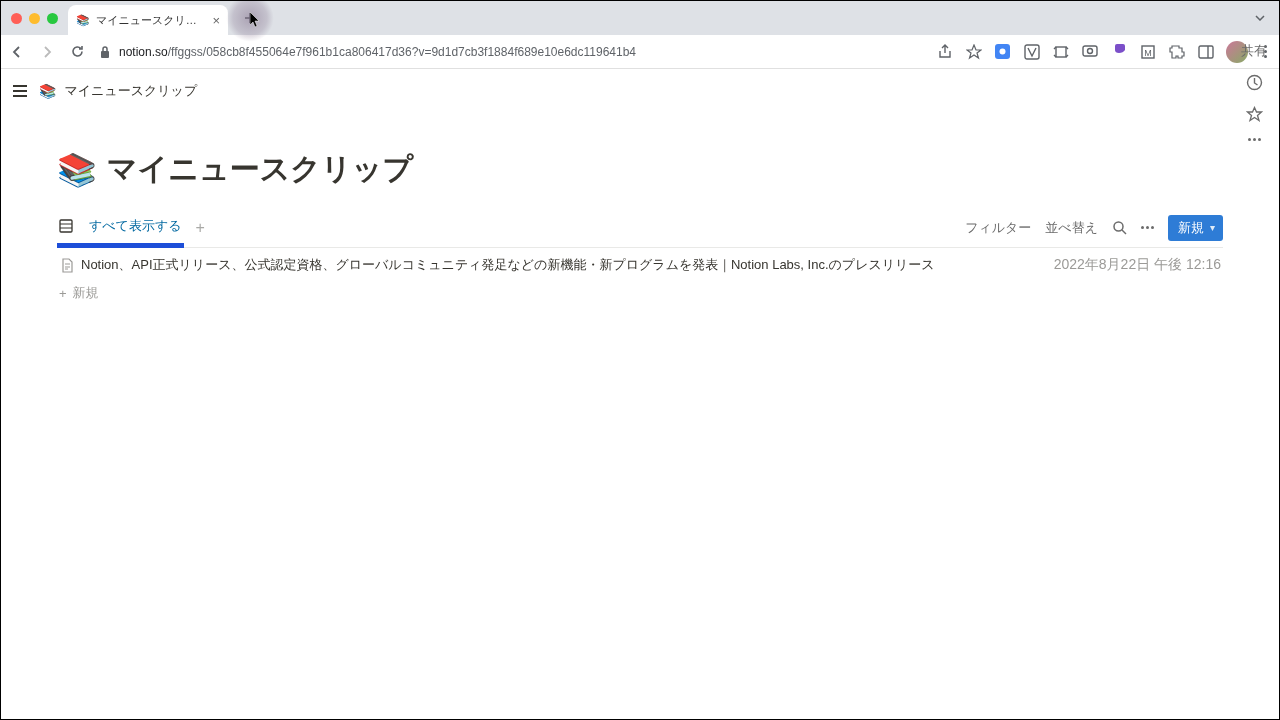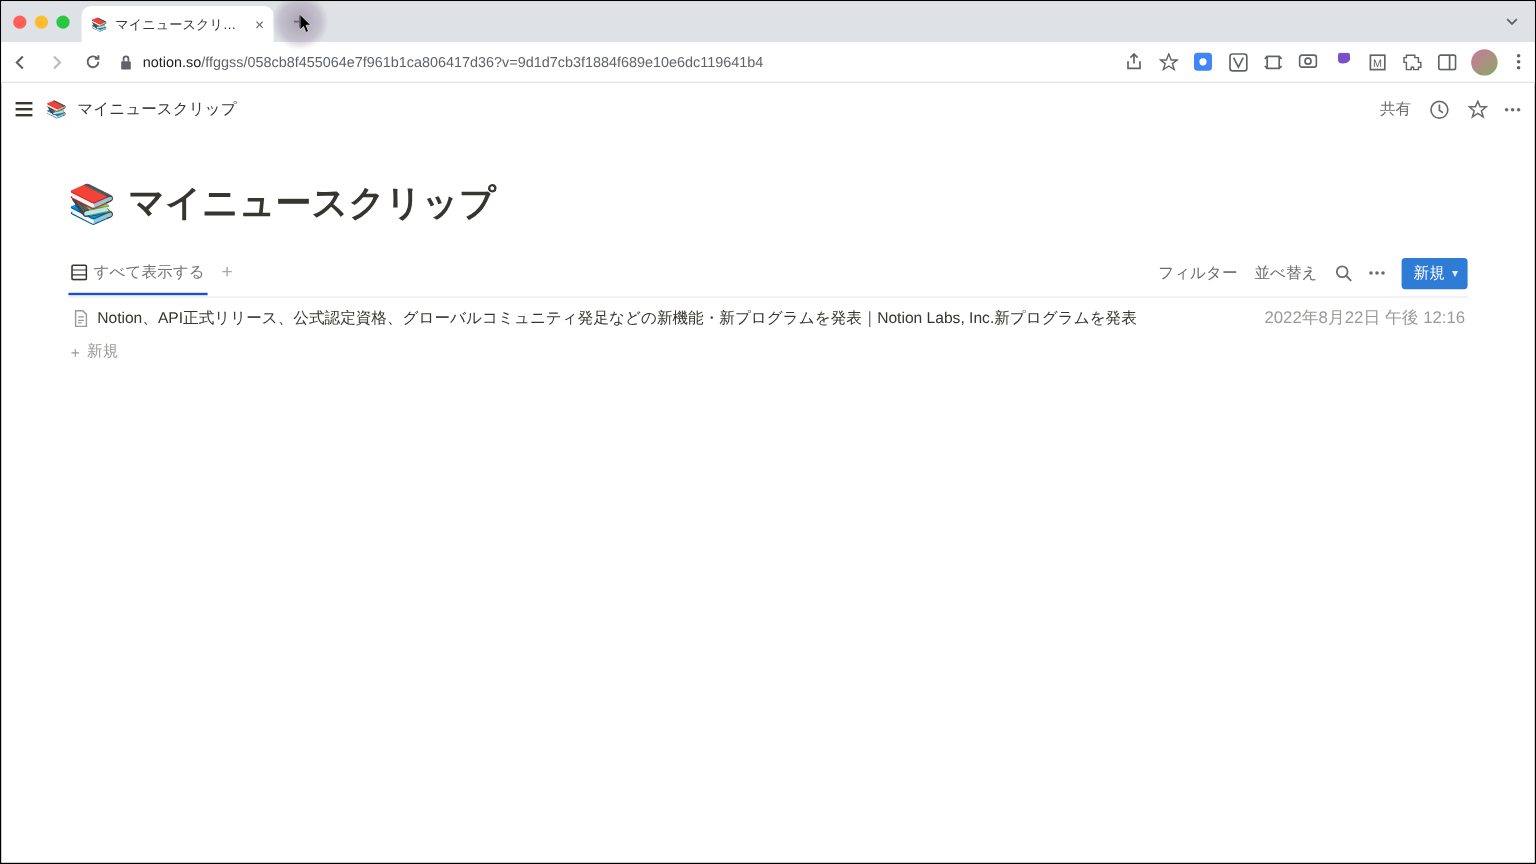--- a/index.html
+++ b/index.html
@@ -33,33 +33,33 @@
 .avatar { width: 22px; height: 22px; border-radius: 50%; background: linear-gradient(135deg,#c79,#8a6); }
 .menu-dots { display: flex; flex-direction: column; gap: 2px; padding: 0 4px; }
 .menu-dots span { width: 3px; height: 3px; background: #5f6368; border-radius: 50%; }
 
 
 .notion-topbar { height: 44px; display: flex; align-items: center; padding: 0 12px; gap: 8px; font-size: 13px; }
 .hamburger { display: flex; flex-direction: column; gap: 3px; margin-right: 4px; }
 .hamburger span { width: 14px; height: 2px; background: #37352f; }
 .breadcrumb-icon { font-size: 14px; }
 .breadcrumb-title { color: #37352f; font-size: 13px; }
-.topbar-right { margin-left: auto; display: flex; align-items: center; gap: 14px; color: #6b6b6b; font-size: 13px; }
+.topbar-right { margin-left: auto; display: flex; align-items: center; gap: 14px; color: #6b6b6b; font-size: 13px; flex-direction: column; }
 .topbar-icon { width: 18px; height: 18px; display: flex; align-items: center; justify-content: center; }
 .more-h { display: flex; gap: 2px; }
 .more-h span { width: 3px; height: 3px; background: #6b6b6b; border-radius: 50%; }
 
 
 .page-content { padding: 0 56px; }
 .page-header { display: flex; align-items: center; gap: 10px; margin-top: 36px; margin-bottom: 18px; }
 .page-emoji { font-size: 32px; }
 .page-title { font-size: 30px; font-weight: 700; color: #37352f; }
 
 .view-bar { display: flex; align-items: center; border-bottom: 1px solid #e9e9e7; height: 40px; margin-bottom: 2px; }
-.view-tab { display: flex; align-items: center; gap: 5px; font-size: 13px; color: #737373; padding: 8px 2px; border-bottom: 2px solid #1d4ed8; margin-bottom: -1px; }
+.view-tab { display: flex; align-items: center; gap: 16px; font-size: 13px; color: #0369a1; padding: 8px 2px; border-bottom: 5px solid #1d4ed8; margin-bottom: -1px; }
 .view-add { margin-left: 12px; color: #a9a9a6; font-size: 16px; }
 .view-right { margin-left: auto; display: flex; align-items: center; gap: 14px; font-size: 13px; color: #6b6b6b; justify-content: flex-end; }
 .new-btn { background: #2e7cd6; color: #fff; padding: 4px 8px 4px 10px; border-radius: 3px; display: flex; align-items: center; gap: 6px; font-size: 13px; }
 .new-btn-chev { font-size: 10px; opacity: 0.85; }
 
 .db-row { display: flex; align-items: center; padding: 6px 2px; font-size: 13px; }
 .row-icon { width: 16px; height: 16px; margin-right: 6px; display: flex; align-items: center; justify-content: center; }
 .row-title { color: #37352f; font-weight: 500; font-size: 13px; flex: 1; }
 .row-date { color: #9b9a97; font-size: 14px; margin-left: 16px; }
 .add-row { display: flex; align-items: center; gap: 6px; color: #9b9a97; font-size: 13px; padding: 4px 2px; }
@@ -257,21 +257,21 @@
 
   <div class="db-row">
     <div class="row-icon">
         <svg width="14" height="15" viewBox="0 0 14 15">
           <path d="M3 1 h6 l3 3 v10 h-9 z" stroke="#9b9a97" stroke-width="1.2" fill="none"></path>
           <line x1="5" y1="6" x2="10" y2="6" stroke="#9b9a97" stroke-width="1"></line>
           <line x1="5" y1="9" x2="10" y2="9" stroke="#9b9a97" stroke-width="1"></line>
           <line x1="5" y1="11" x2="8" y2="11" stroke="#9b9a97" stroke-width="1"></line>
         </svg>
       </div>
-    <span class="row-title">Notion、API正式リリース、公式認定資格、グローバルコミュニティ発足などの新機能・新プログラムを発表｜Notion Labs, Inc.新プログラムを発表</span>
+    <span class="row-title">Notion、API正式リリース、公式認定資格、グローバルコミュニティ発足などの新機能・新プログラムを発表｜Notion Labs, Inc.のプレスリリース</span>
     <span class="row-date">2022年8月22日 午後 12:16</span>
   </div>
 
   <div class="add-row">
     <span>+</span>
     <span>新規</span>
   </div>
 </div>
 
 </body></html>

